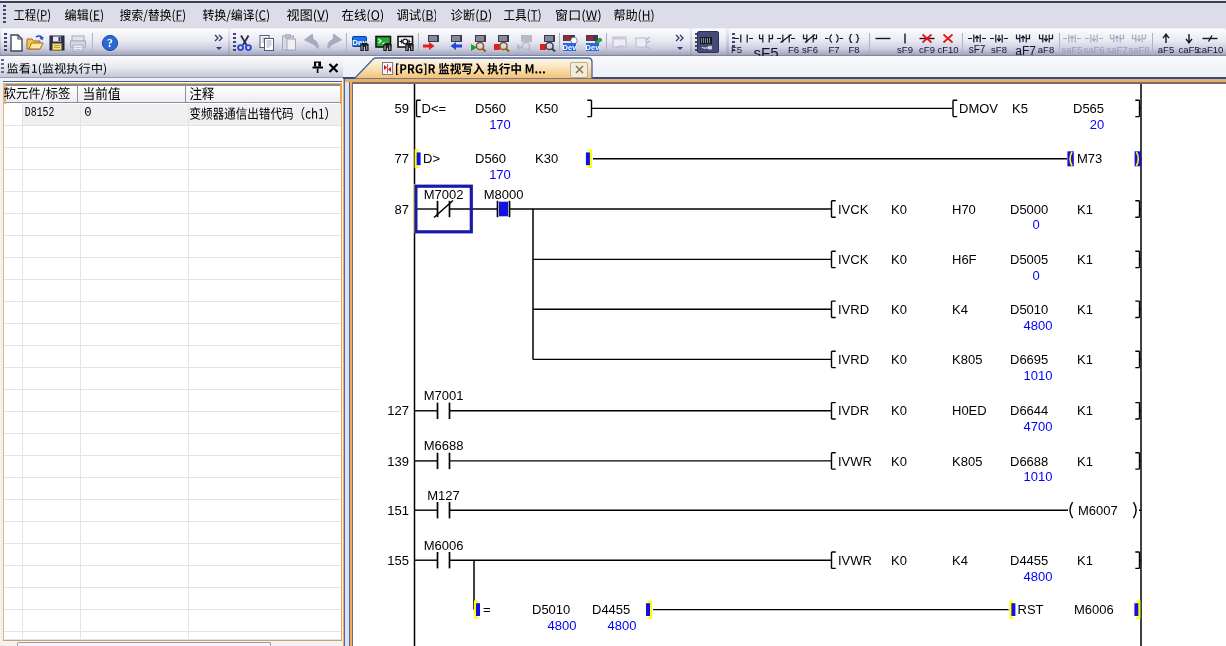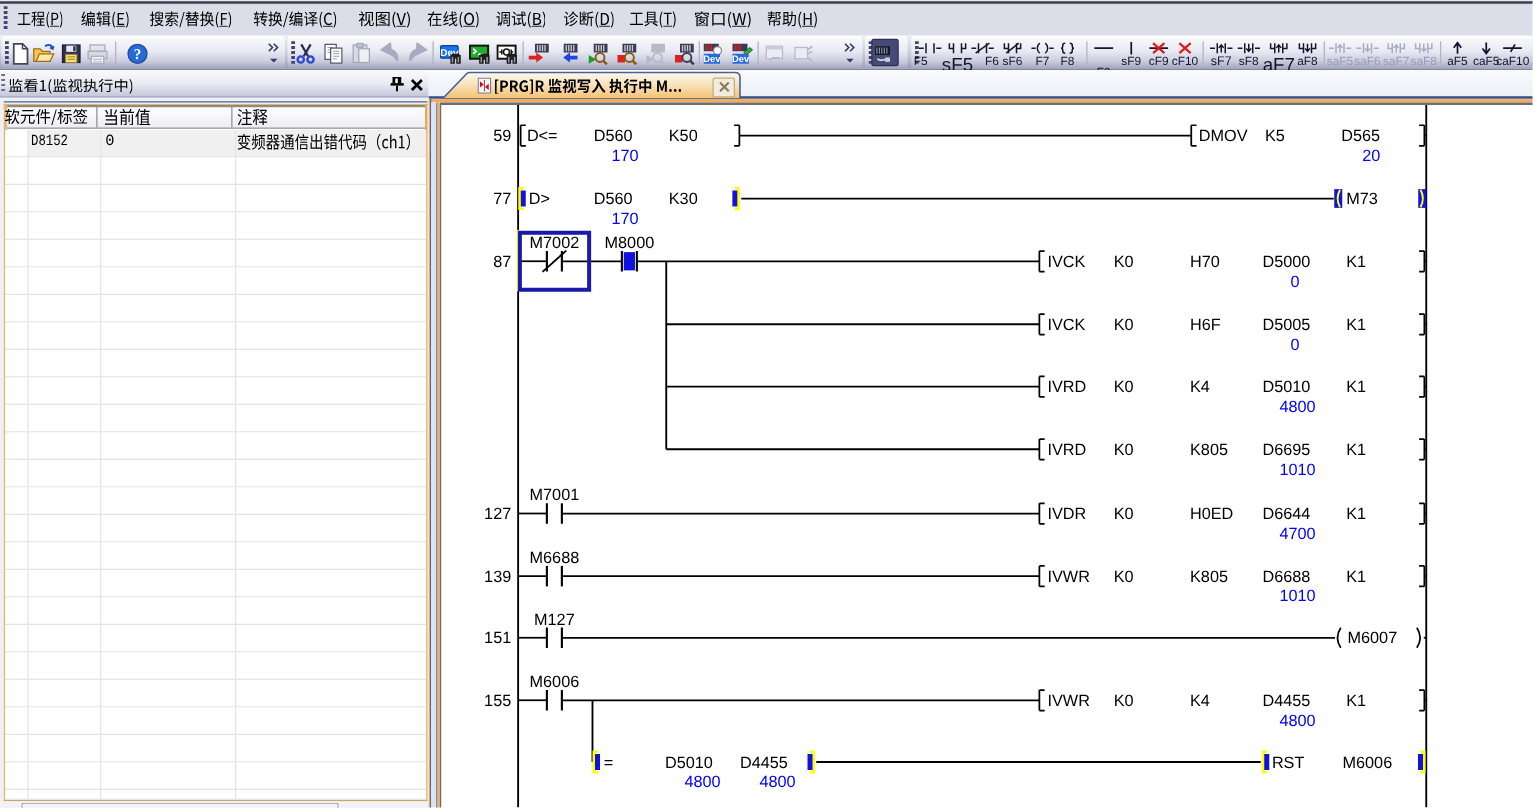--- a/index.html
+++ b/index.html
@@ -273,21 +273,21 @@
     <div class="ab" style="left:964px;top:43.5px;width:26px;height:10px;text-align:center;font-size:10px;color:#14142e">sF7</div>
     <svg class="ab" style="left:990px;top:32.5px" width="18" height="11" viewBox="0 0 18 11">
       <path d="M0 5.5h4M14 5.5h18M5.8 1.5v8M12.2 1.5v8" stroke="#14142e" stroke-width="1.2" fill="none"></path>
       <path d="M9 2v5.5m-2-1.8l2 2.3 2-2.3" stroke="#14142e" stroke-width="1.2" fill="none"></path>
     </svg>
     <div class="ab" style="left:986px;top:43.5px;width:26px;height:10px;text-align:center;font-size:9.5px;color:#14142e">sF8</div>
     <svg class="ab" style="left:1014px;top:32.5px" width="18" height="11" viewBox="0 0 18 11">
       <path d="M2.5 1.5v4.2h3.3M5.8 1.5v8M15.5 1.5v4.2h-3.3M12.2 1.5v8" stroke="#14142e" stroke-width="1.2" fill="none"></path>
       <path d="M9 9V3.5m-2 1.8l2-2.3 2 2.3" stroke="#14142e" stroke-width="1.2" fill="none"></path>
     </svg>
-    <div class="ab" style="left:1010px;top:43.5px;width:26px;height:10px;text-align:right;font-size:15px;color:#14142e">aF7</div>
+    <div class="ab" style="left:1010px;top:43.5px;width:26px;height:10px;text-align:right;font-size:12px;color:#14142e">aF7</div>
     <svg class="ab" style="left:1037px;top:32.5px" width="18" height="11" viewBox="0 0 18 11">
       <path d="M2.5 1.5v4.2h3.3M5.8 1.5v8M15.5 1.5v4.2h-3.3M12.2 1.5v8" stroke="#14142e" stroke-width="1.2" fill="none"></path>
       <path d="M9 2v5.5m-2-1.8l2 2.3 2-2.3" stroke="#14142e" stroke-width="1.2" fill="none"></path>
     </svg>
     <div class="ab" style="left:1033px;top:43.5px;width:26px;height:10px;text-align:center;font-size:9.5px;color:#14142e">aF8</div>
     <div class="ab" style="left:1058.5px;top:33px;width:1px;height:18px;background:#b0b2c8"></div>
     <svg class="ab" style="left:1063px;top:32.5px" width="18" height="11" viewBox="0 0 18 11">
       <path d="M0 5.5h4M14 5.5h18M5.8 1.5v8M12.2 1.5v8" stroke="#a9aac4" stroke-width="1.2" fill="none"></path>
       <path d="M9 9V3.5m-2 1.8l2-2.3 2 2.3" stroke="#a9aac4" stroke-width="1.2" fill="none"></path>
     </svg>

